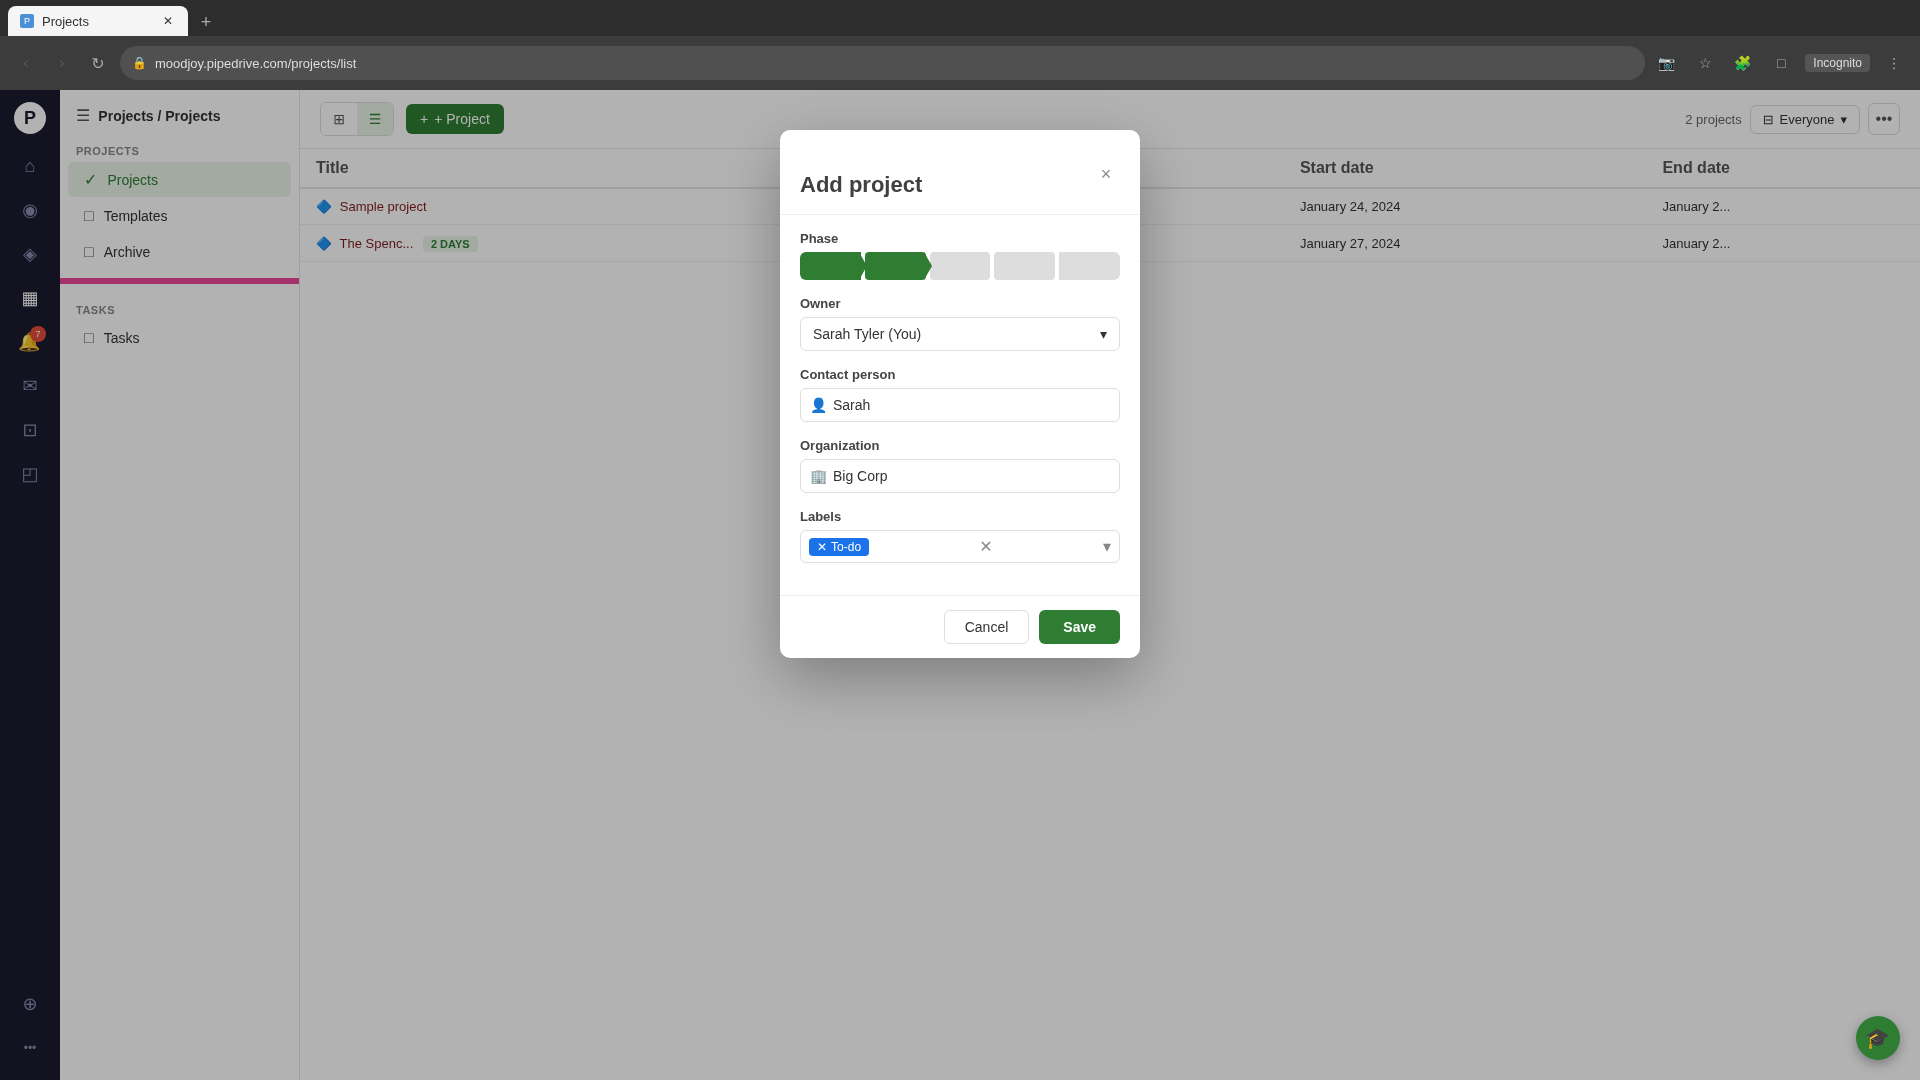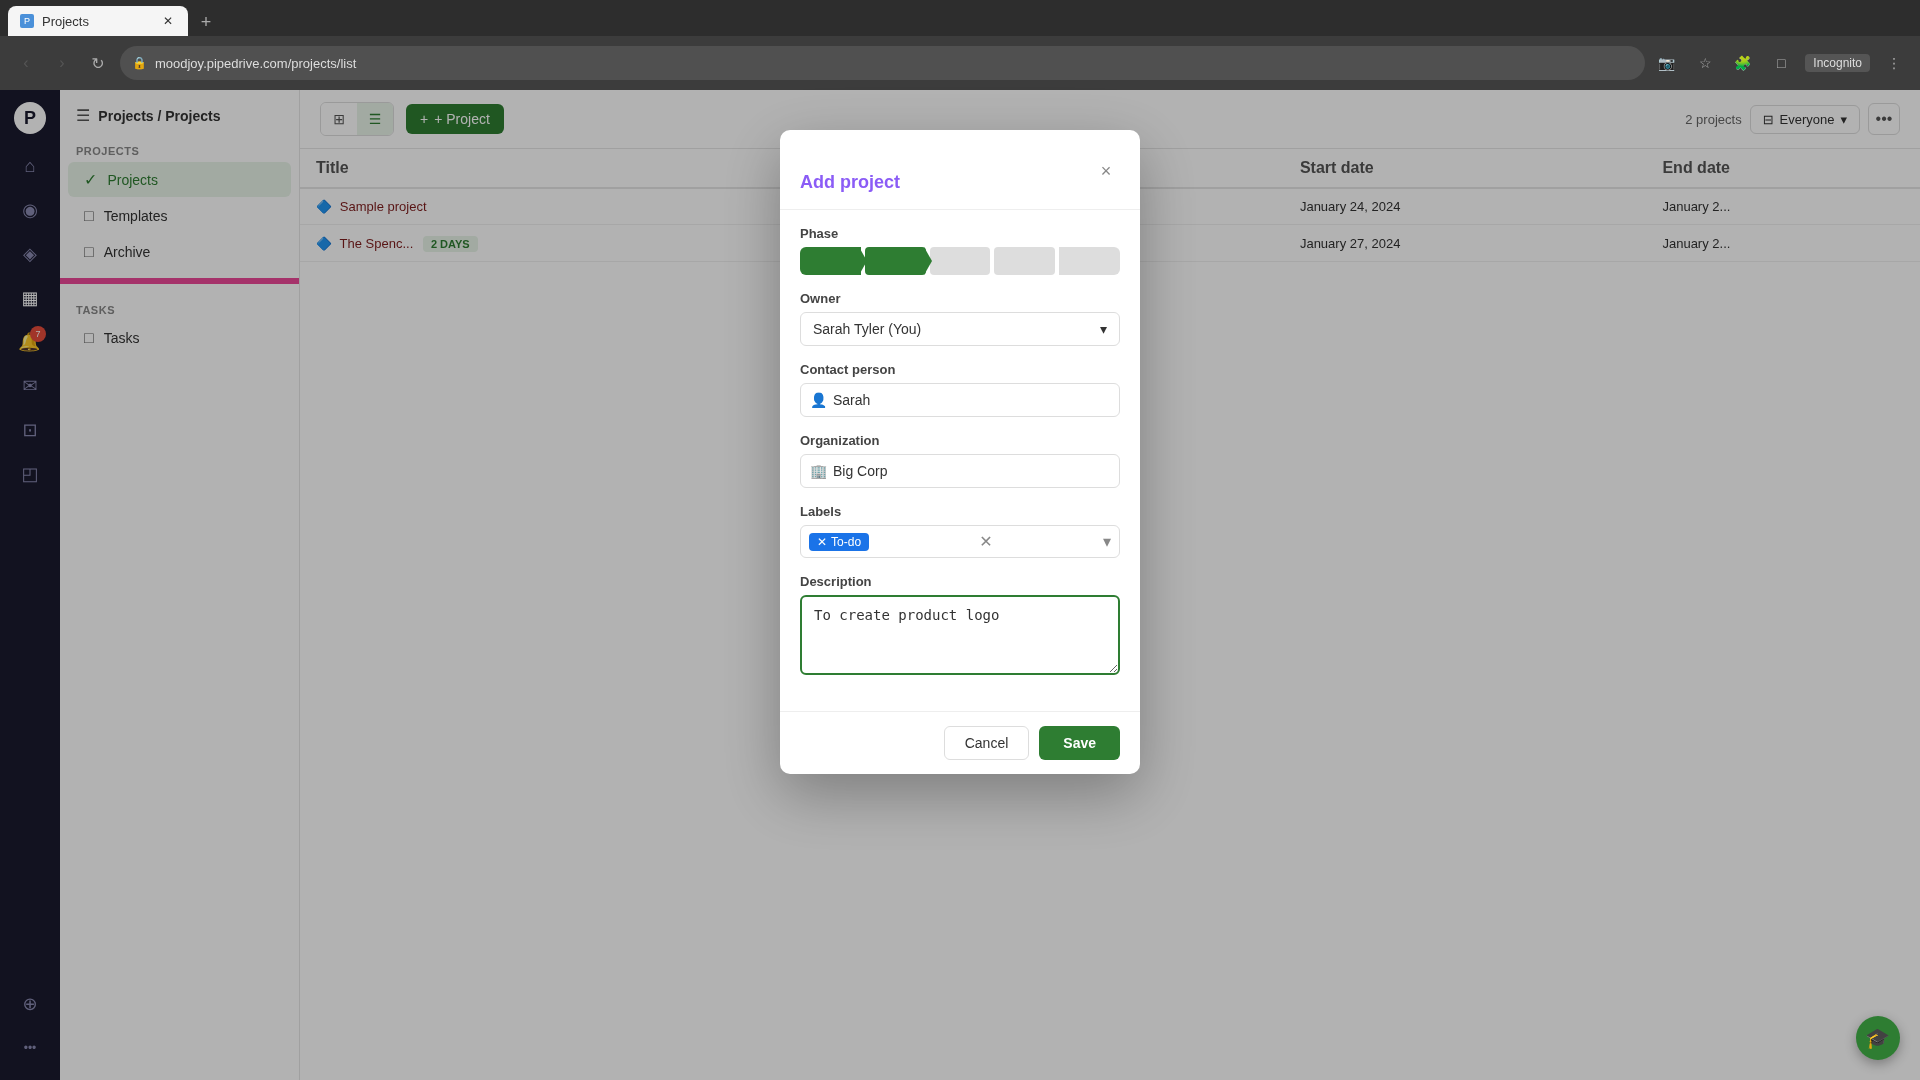--- a/index.html
+++ b/index.html
@@ -71,21 +71,21 @@
     .phase-text { color: #2e7d32; font-size: 13px; }
     .phase-kickoff { color: #f39c12; font-size: 13px; }
     .date-text { color: #333; font-size: 13px; }
 
     
     .overlay { position: fixed; top: 90px; left: 0; right: 0; bottom: 0; background: rgba(0,0,0,0.3); z-index: 100; display: flex; align-items: flex-start; justify-content: center; padding-top: 40px; }
 
     
     .modal { background: white; border-radius: 10px; width: 360px; max-height: 680px; box-shadow: 0 20px 60px rgba(0,0,0,0.3); display: flex; flex-direction: column; overflow: hidden; }
     .modal-header { padding: 20px 20px 16px; display: flex; align-items: center; justify-content: space-between; border-bottom: 1px solid #eee; flex-shrink: 0; }
-    .modal-title { font-size: 18px; font-weight: 600; color: #8b5cf6; margin-top: 22px; }
+    .modal-title { font-size: 22px; font-weight: 600; color: #404040; margin-top: 22px; }
     .modal-close { width: 28px; height: 28px; display: flex; align-items: center; justify-content: center; cursor: pointer; color: #888; border-radius: 50%; font-size: 18px; }
     .modal-body { padding: 16px 20px; overflow-y: auto; flex: 1; }
     .modal-footer { padding: 14px 20px; border-top: 1px solid #eee; display: flex; justify-content: flex-end; gap: 10px; flex-shrink: 0; }
     .form-group { margin-bottom: 16px; }
     .form-label { font-size: 13px; font-weight: 600; color: #444; margin-bottom: 6px; display: block; }
     .form-input { width: 100%; border: 1px solid #ddd; border-radius: 6px; padding: 8px 12px; font-size: 14px; color: #333; outline: none; }
     .form-textarea { width: 100%; border: 2px solid #2e7d32; border-radius: 6px; padding: 10px 12px; font-size: 14px; color: #333; outline: none; resize: vertical; min-height: 80px; }
 
     
     .phase-bar { display: flex; gap: 4px; margin-bottom: 4px; }
@@ -337,24 +337,20 @@
         <div class="labels-select">
           <div class="label-tag">
             <span>✕</span>
             <span>To-do</span>
           </div>
           <span class="labels-dropdown-arrow">✕</span>
           <span class="labels-dropdown-arrow">▾</span>
         </div>
       </div>
 
-      <div class="form-group">
-        <label class="form-label">Description</label>
-        <textarea class="form-textarea" style="">To create product logo</textarea>
-      </div>
 
     </div>
 
     <div class="modal-footer">
       <button class="btn-cancel">Cancel</button>
       <button class="btn-save">Save</button>
     </div>
   </div>
 </div>
 

